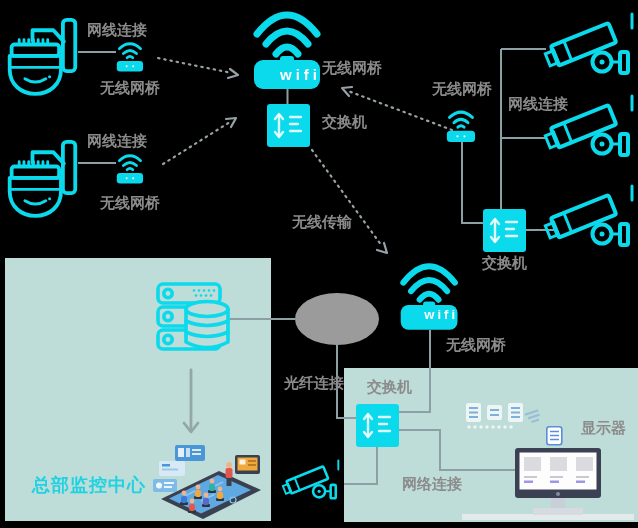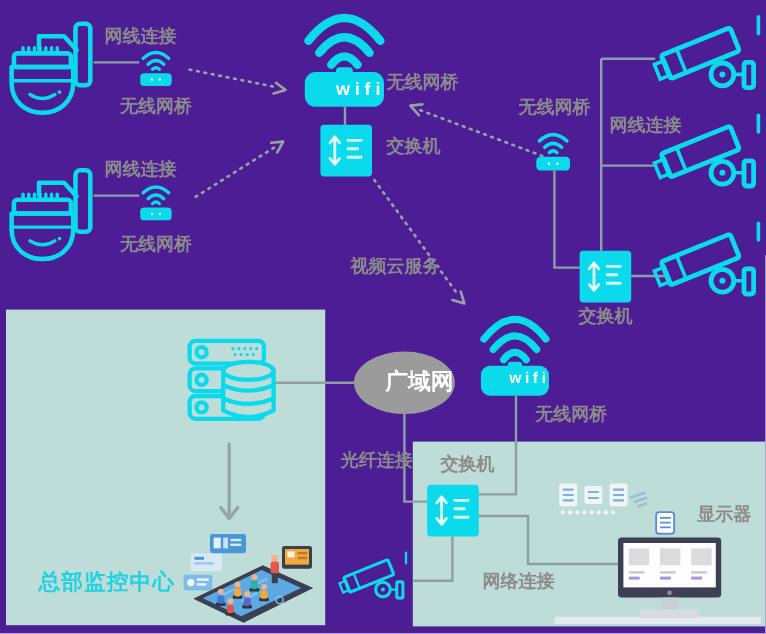--- a/index.html
+++ b/index.html
@@ -1,20 +1,20 @@
 <!DOCTYPE html>
 <html style="--cyan: #0BD9EC; --cyantext: #1FD2E2; --panel: #BEDCD8; --line: #8C9FA4; --dot: #98A1A5; --label: #8B8B8B; --wan: #9B9B9B; --monitor: #3B4152;"><head>
 <meta charset="utf-8">
 <style>
   :root{
     --cyan:#0BD9EC; --cyantext:#1FD2E2; --panel:#BEDCD8; --line:#8C9FA4;
     --dot:#98A1A5; --label:#8B8B8B; --wan:#9B9B9B; --monitor:#3B4152;
   }
   html,body{margin:0;padding:0;background:#fff;}
-  .stage{position:relative;width:638px;height:528px;background:#4c1d95;overflow:hidden;
+  .stage{position:relative;width:638px;height:528px;background:#000000;overflow:hidden;
          font-family:"Liberation Sans",sans-serif;}
   .panel{position:absolute;background:var(--panel);}
   #panel-cloud{left:5px;top:258px;width:266px;height:263px;}
   #panel-room{left:344px;top:368px;width:294px;height:154px;}
   svg.layer{position:absolute;left:0;top:0;}
   .lbl{position:absolute;font-size:15px;font-weight:bold;color:var(--label);white-space:nowrap;}
   .ttl{position:absolute;font-size:18px;font-weight:bold;color:var(--cyantext);white-space:nowrap;letter-spacing:1px;}
   .cloudttl{position:absolute;left:22px;top:295px;width:126px;text-align:center;
             font-size:17px;font-weight:bold;color:var(--cyantext);line-height:20px;}
   .wifitxt{position:absolute;color:#fff;font-weight:bold;text-align:right;}
@@ -269,26 +269,25 @@
 
   <div class="lbl" style="left:87px;top:21px">网线连接</div>
   <div class="lbl" style="left:100px;top:79px">无线网桥</div>
   <div class="lbl" style="left:87px;top:132px">网线连接</div>
   <div class="lbl" style="left:100px;top:194px">无线网桥</div>
   <div class="lbl" style="left:322px;top:59px">无线网桥</div>
   <div class="lbl" style="left:322px;top:113px">交换机</div>
   <div class="lbl" style="left:432px;top:80px">无线网桥</div>
   <div class="lbl" style="left:508px;top:95px">网线连接</div>
   <div class="lbl" style="left:482px;top:254px">交换机</div>
-  <div class="lbl" style="left:292px;top:213px">视频云服务</div>
+  <div class="lbl" style="left:292px;top:213px">无线传输</div>
   <div class="lbl" style="left:446px;top:336px">无线网桥</div>
   <div class="lbl" style="left:284px;top:374px">光纤连接</div>
   <div class="lbl" style="left:367px;top:378px">交换机</div>
   <div class="lbl" style="left:402px;top:475px">网络连接</div>
   <div class="lbl" style="left:581px;top:419px">显示器</div>
 
   <div class="ttl" style="left:32px;top:473px">总部监控中心</div>
 
   <div class="wifitxt" id="wifi-top-text">wifi</div>
   <div class="wifitxt" id="wifi-low-text">wifi</div>
-  <div class="wifitxt" id="wan-text">广域网</div>
 
 </div>
 
 </body></html>

